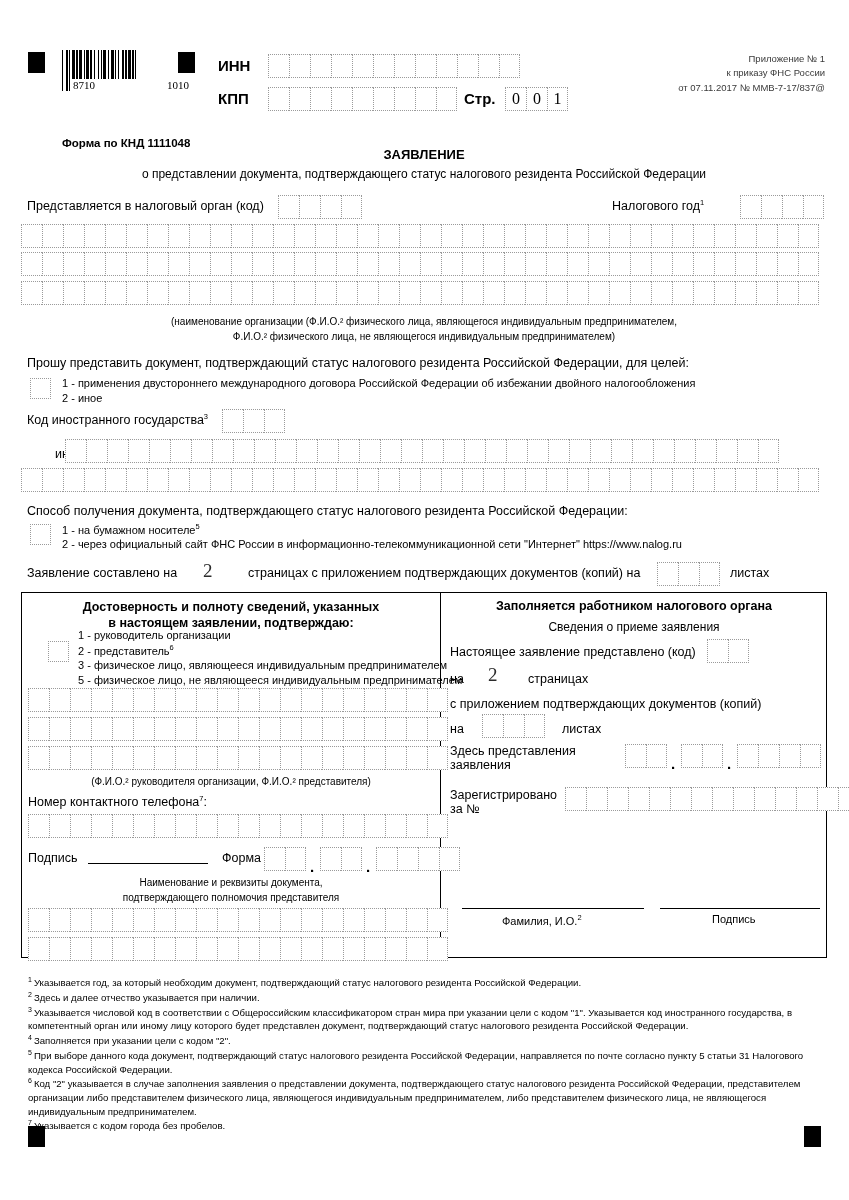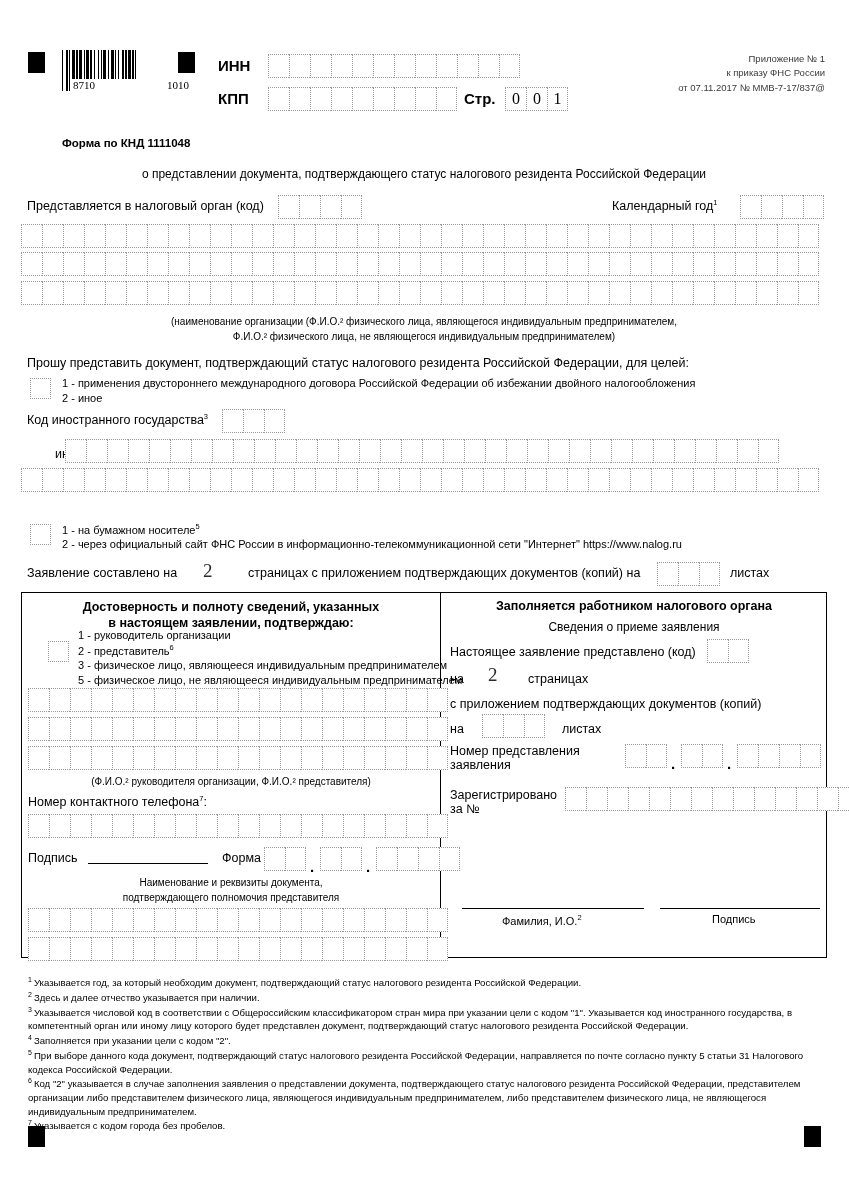--- a/index.html
+++ b/index.html
@@ -263,32 +263,33 @@
     </div>
 
   <div class="abs hdr-right" style="left:560px; top:52px; width:265px;">
     <div>Приложение № 1</div>
     <div>к приказу ФНС России</div>
     <div>от 07.11.2017 № ММВ-7-17/837@</div>
   </div>
 
   <div class="abs bold" style="left:62px; top:137px; font-size:11.5px;">Форма по КНД 1111048</div>
 
+  <div class="abs title-main" style="left:24px; top:147px; width:800px;">ЗАЯВЛЕНИЕ</div>
   <div class="abs title-sub" style="left:24px; top:167px; width:800px;">о представлении документа, подтверждающего статус налогового резидента Российской Федерации</div>
 
   <div class="abs label" style="left:27px; top:199px;">Представляется в налоговый орган (код)</div>
   <div class="abs cells s21" id="tax-auth-cells" style="left:278px; top:195px;">
       <div class="cell"></div>
       <div class="cell"></div>
       <div class="cell"></div>
       <div class="cell"></div>
     </div>
 
   <div class="abs label nowrap" style="left:612px; top:199px;">
-    <span>Календарный год</span><span class="sup">1</span>
+    <span>Налогового год</span><span class="sup">1</span>
   </div>
   <div class="abs cells s21" id="year-cells" style="left:740px; top:195px;">
       <div class="cell"></div>
       <div class="cell"></div>
       <div class="cell"></div>
       <div class="cell"></div>
     </div>
 
   <div class="abs cells s21" id="name-row-0" style="left:21px; top:224px;">
       <div class="cell"></div>
@@ -504,20 +505,21 @@
       <div class="cell"></div>
       <div class="cell"></div>
       <div class="cell"></div>
       <div class="cell"></div>
       <div class="cell"></div>
       <div class="cell"></div>
       <div class="cell"></div>
       <div class="cell"></div>
     </div>
 
+  <div class="abs label" style="left:27px; top:504px;">Способ получения документа, подтверждающего статус налогового резидента Российской Федерации:</div>
 
   <div class="abs checkbox" style="left:30px; top:524px;"></div>
   <div class="abs opt-line nowrap" style="left:62px; top:522px;">
     <span>1 - на бумажном носителе</span><span class="sup">5</span>
   </div>
   <div class="abs opt-line" style="left:62px; top:537px;">2 - через официальный сайт ФНС России в информационно-телекоммуникационной сети "Интернет" https://www.nalog.ru</div>
 
   <div class="abs label" style="left:27px; top:566px;">Заявление составлено на</div>
   <div class="abs hand" style="left:203px; top:560px;">2</div>
   <div class="abs label" style="left:248px; top:566px;">страницах с приложением подтверждающих документов (копий) на</div>
@@ -727,21 +729,21 @@
 
   <div class="abs label" style="left:450px; top:722px;">на</div>
   <div class="abs cells s21" id="office-sheets-cells" style="left:482px; top:714px;">
       <div class="cell"></div>
       <div class="cell"></div>
       <div class="cell"></div>
     </div>
   <div class="abs label" style="left:562px; top:722px;">листах</div>
 
   <div class="abs label" style="left:450px; top:744px;">
-    <div>Номер представления</div>
+    <div>Здесь представления</div>
     <div>заявления</div>
   </div>
   <div class="abs cells s21" id="office-date-d" style="left:625px; top:744px;">
       <div class="cell"></div>
       <div class="cell"></div>
     </div>
   <div class="abs dot-sep" style="left:671px; top:759px;">.</div>
   <div class="abs cells s21" id="office-date-m" style="left:681px; top:744px;">
       <div class="cell"></div>
       <div class="cell"></div>

